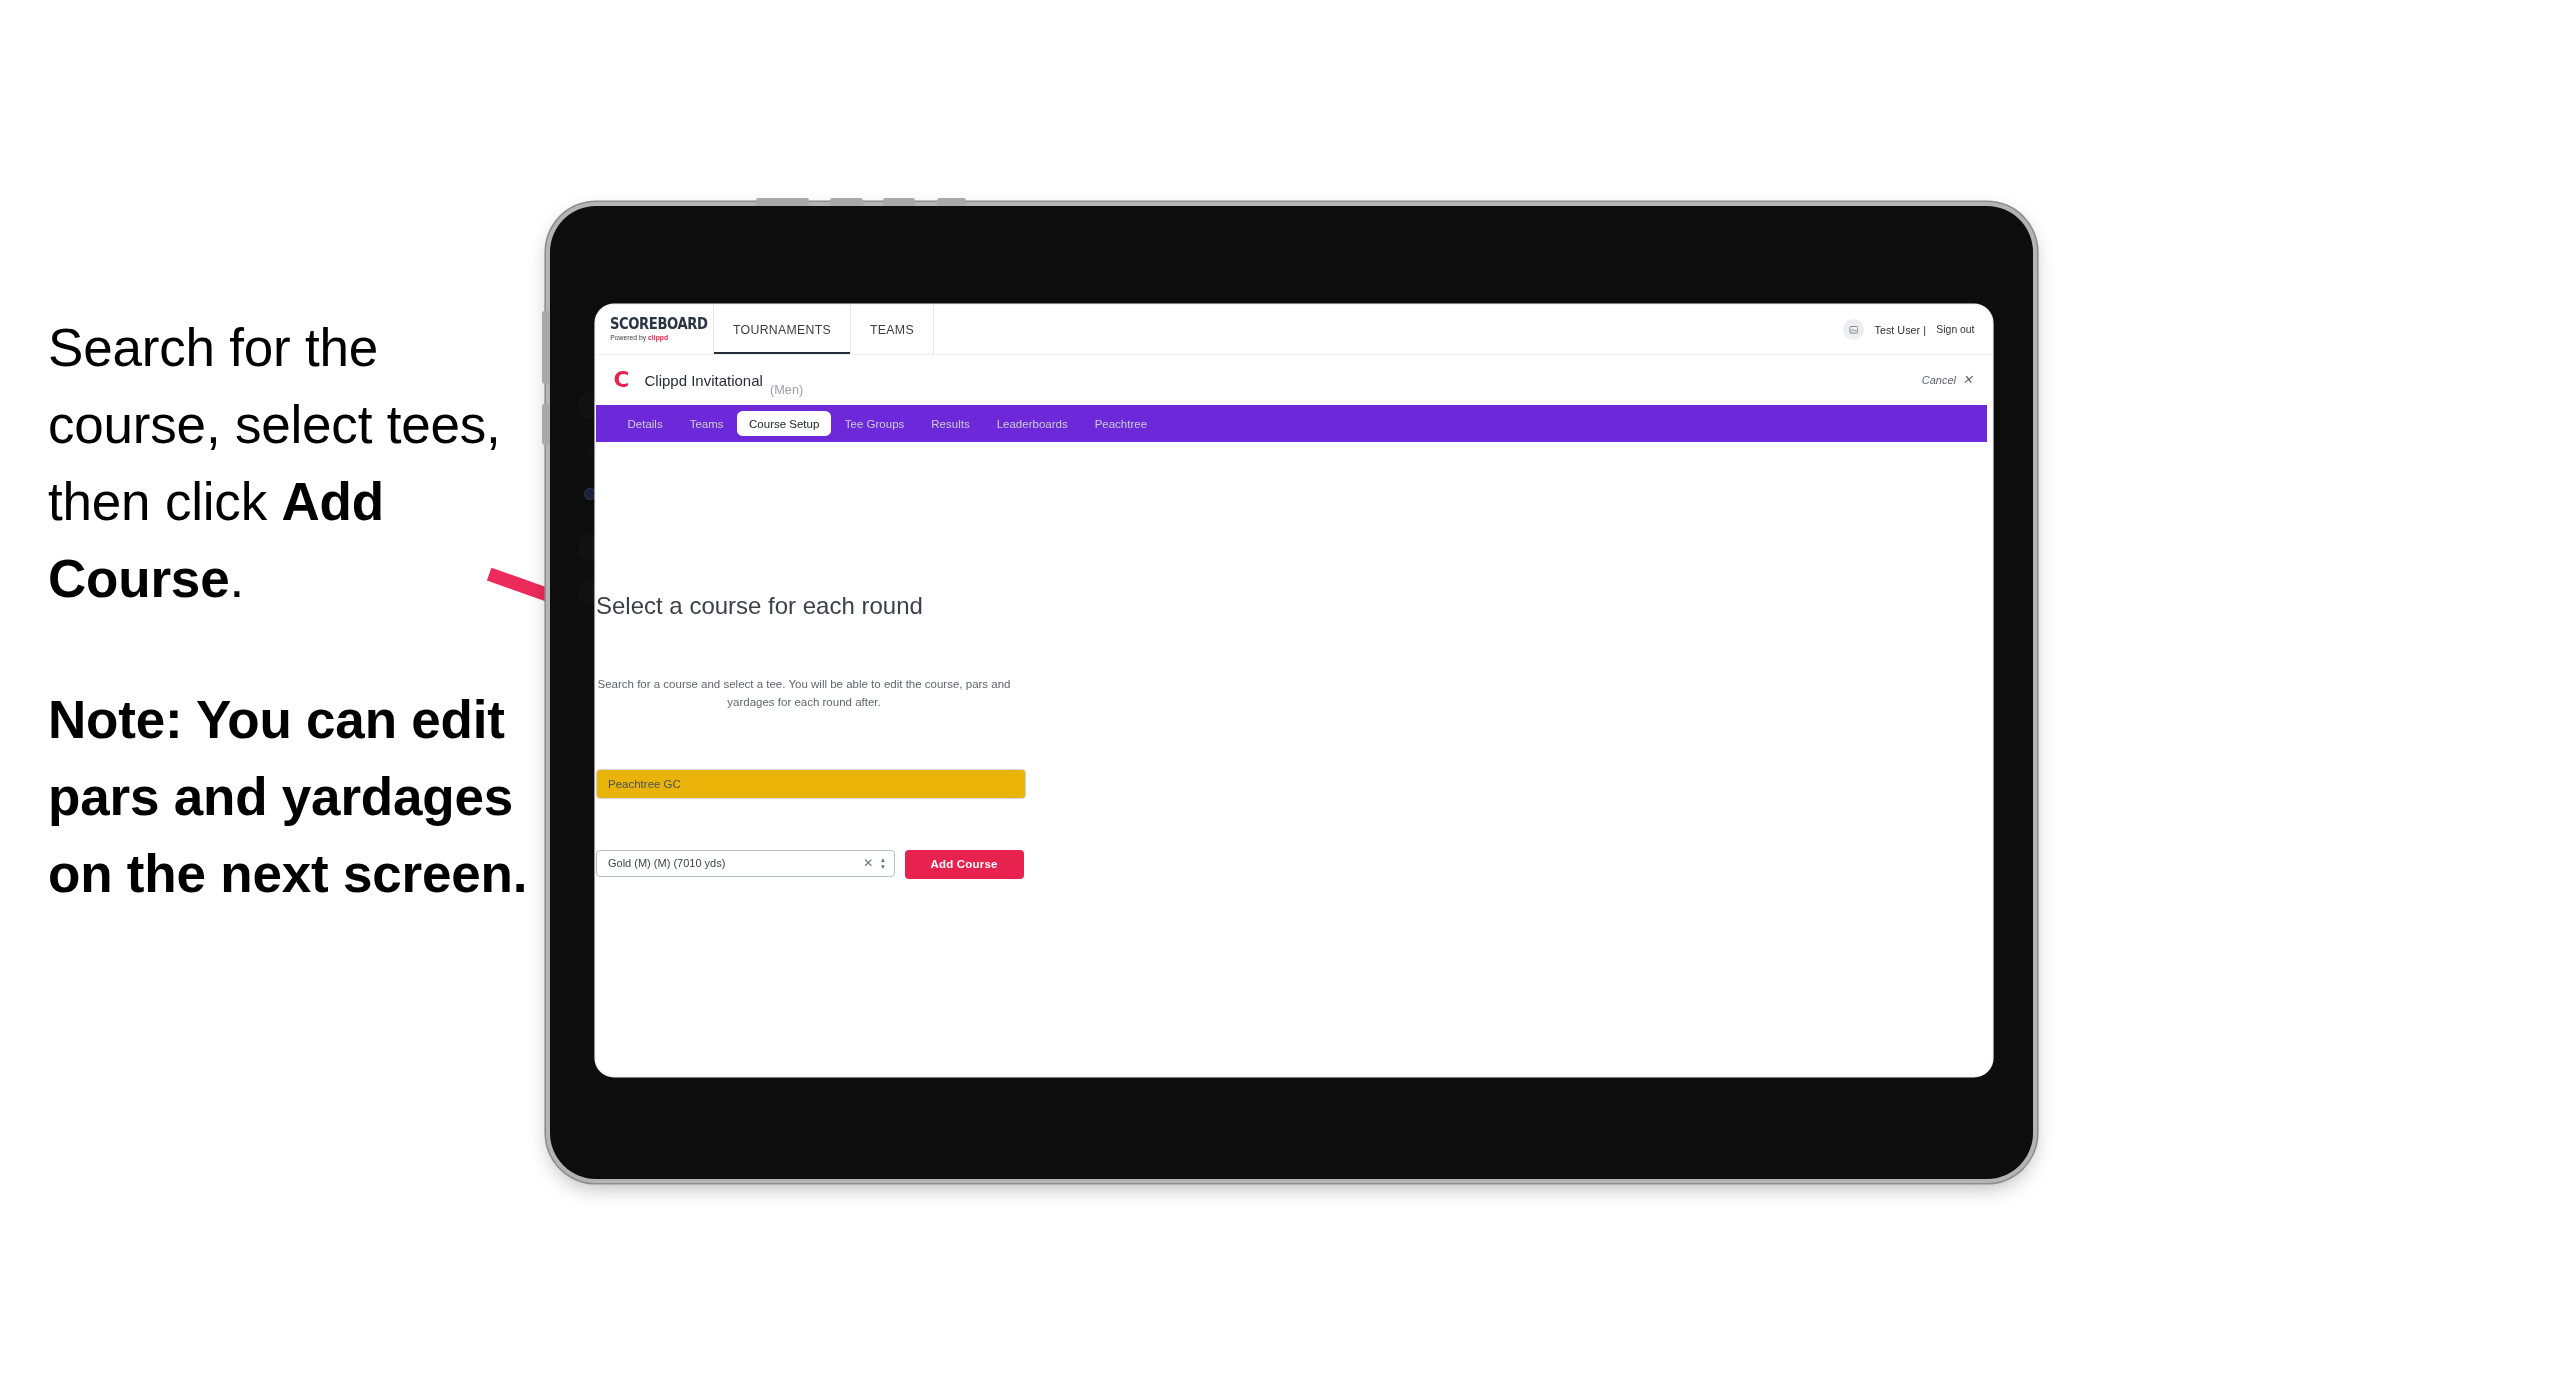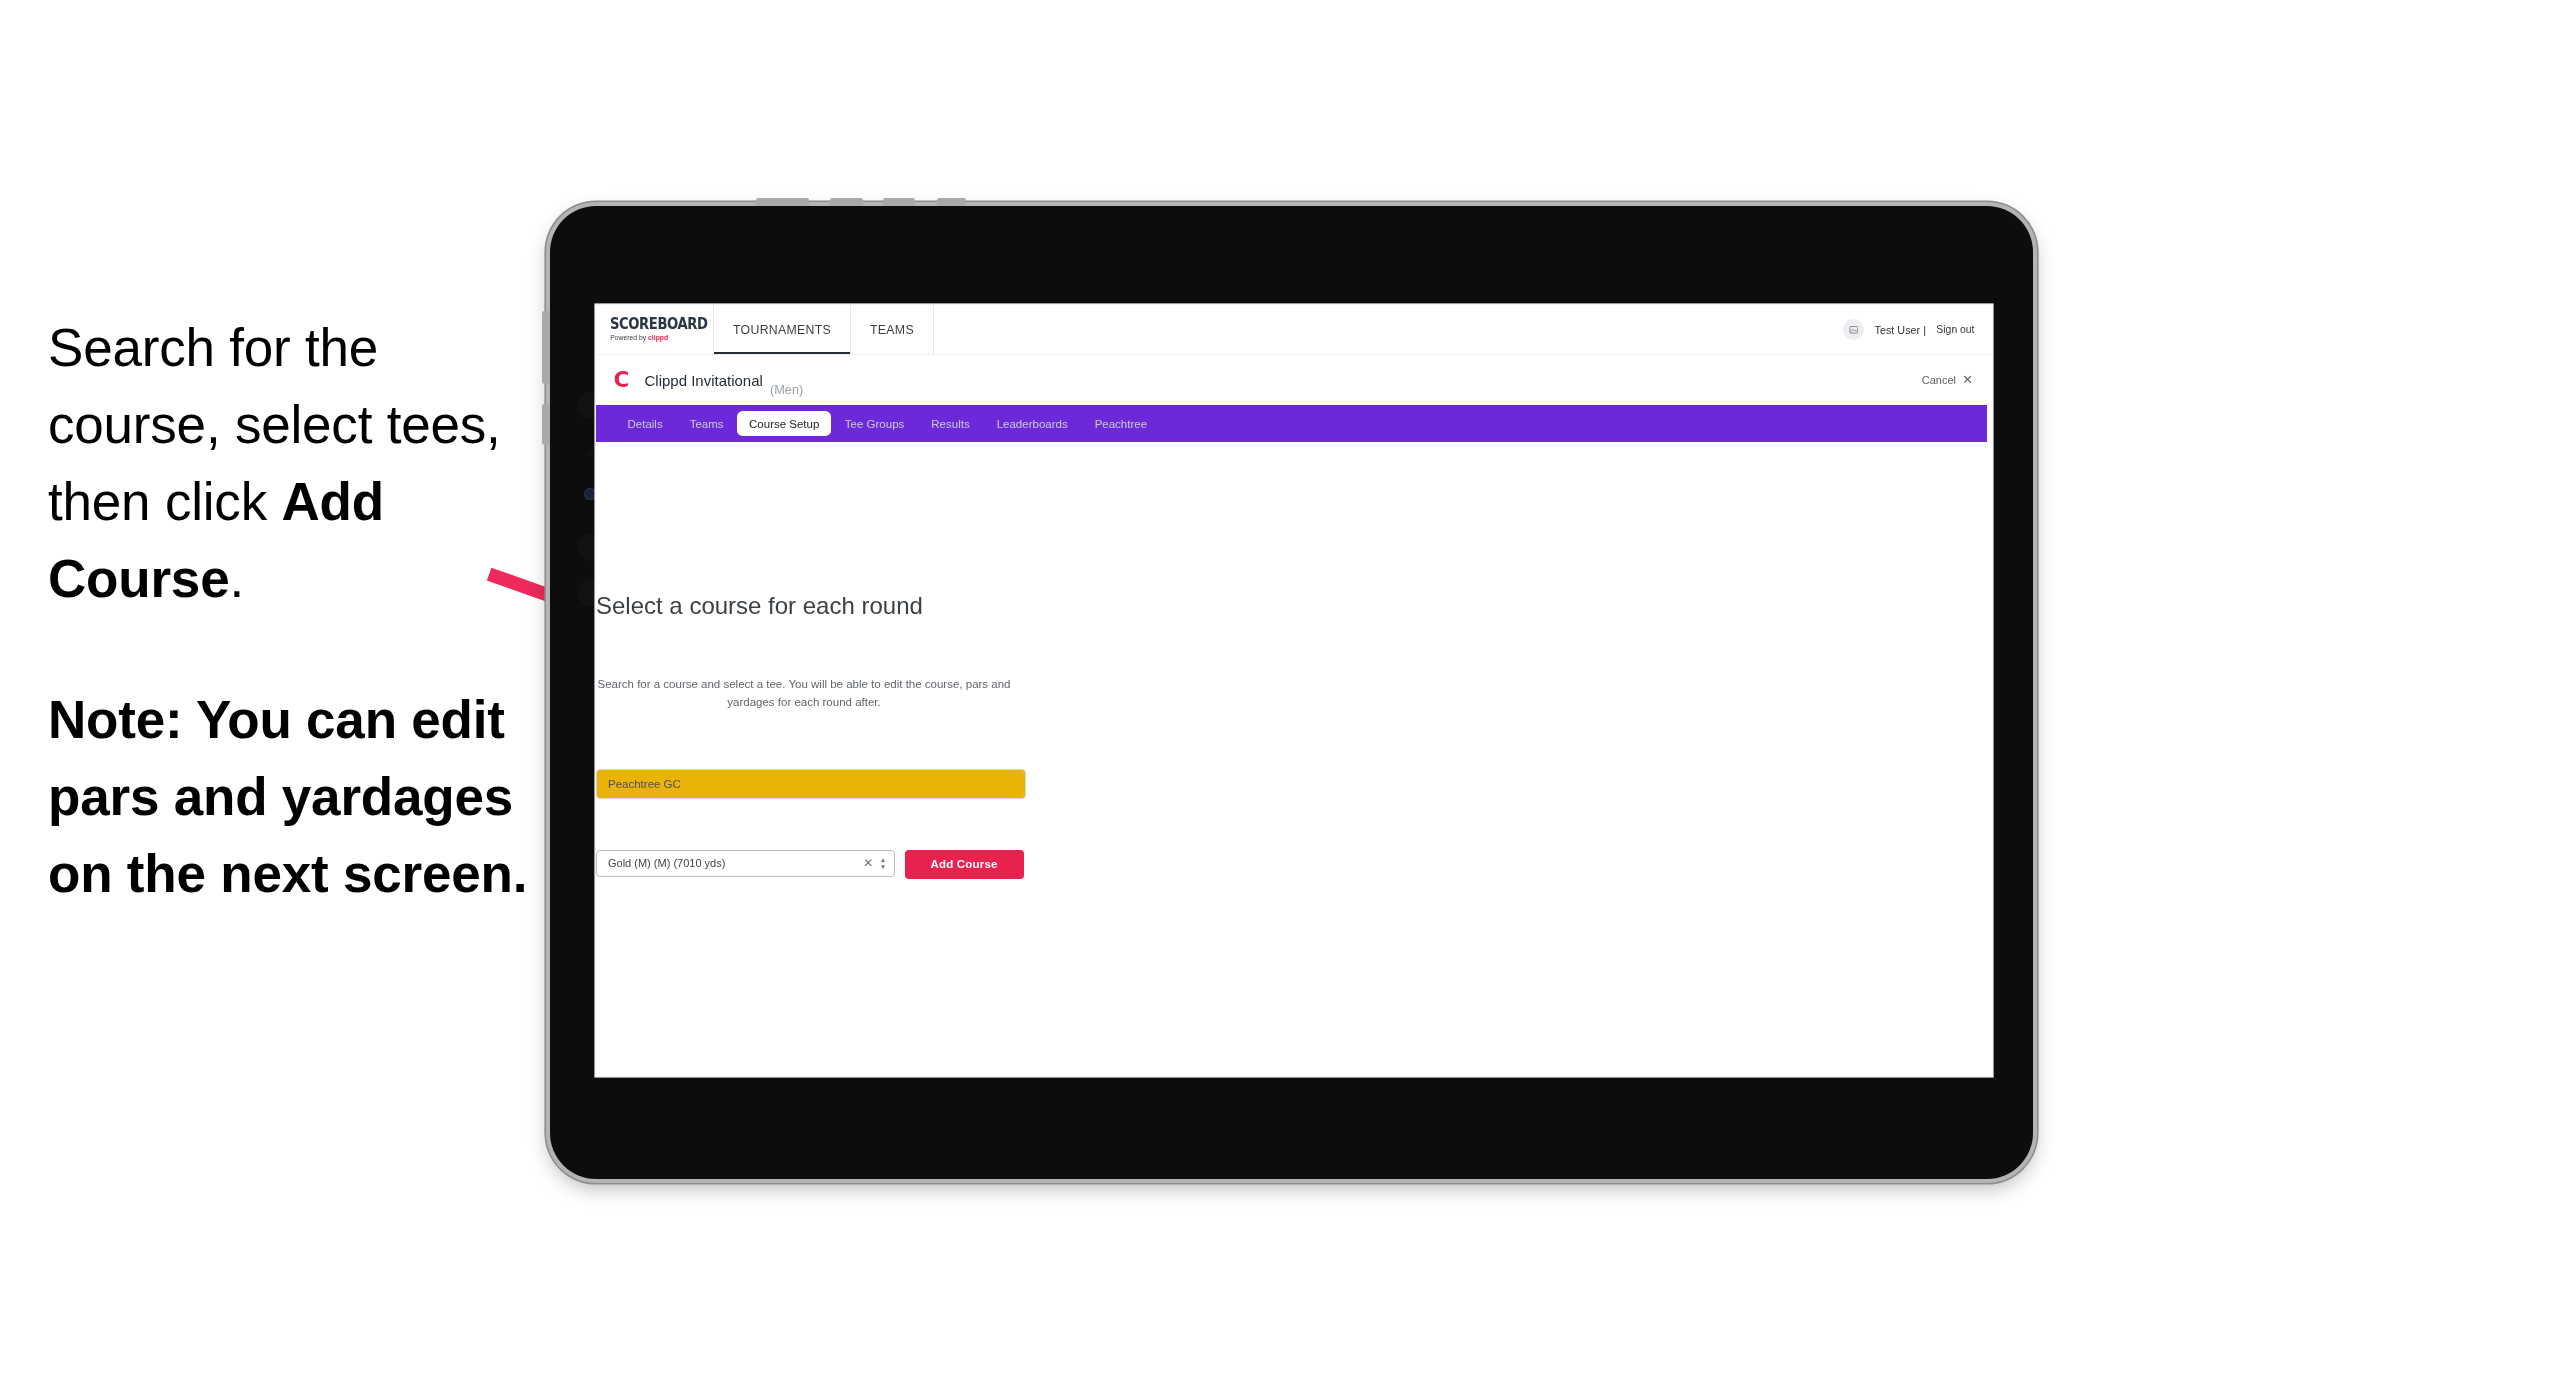--- a/index.html
+++ b/index.html
@@ -106,20 +106,21 @@
   
   .screen {
     position: absolute;
     left: 46px;
     top: 99px;
     width: 1396px;
     height: 771px;
     background: #ffffff;
     overflow: hidden;
     box-shadow: 0 0 0 1.6px #f3f3f3;
+    border-radius: 18px;
   }
 
   
   .topnav {
     height: 49px;
     background: #ffffff;
     display: flex;
     align-items: stretch;
     position: relative;
   }
@@ -207,20 +208,21 @@
   }
   .t-name { font-size: 15px; color: #262c38; }
   .t-gender { font-size: 12.7px; color: #9aa0ab; margin-left: 7.2px; margin-top: 20px; }
   .titlebar-spacer { flex: 1; }
   .cancel-btn {
     display: flex;
     align-items: center;
     gap: 6.4px;
     font-size: 11px;
     color: #5a5f68;
+    font-style: italic;
   }
   .cancel-x { font-size: 12.7px; line-height: 1; color: #5a5f68; }
 
   
   .tabbar {
     height: 37px;
     background: #6d28d9;
     display: flex;
     align-items: center;
     padding-left: 18px;

